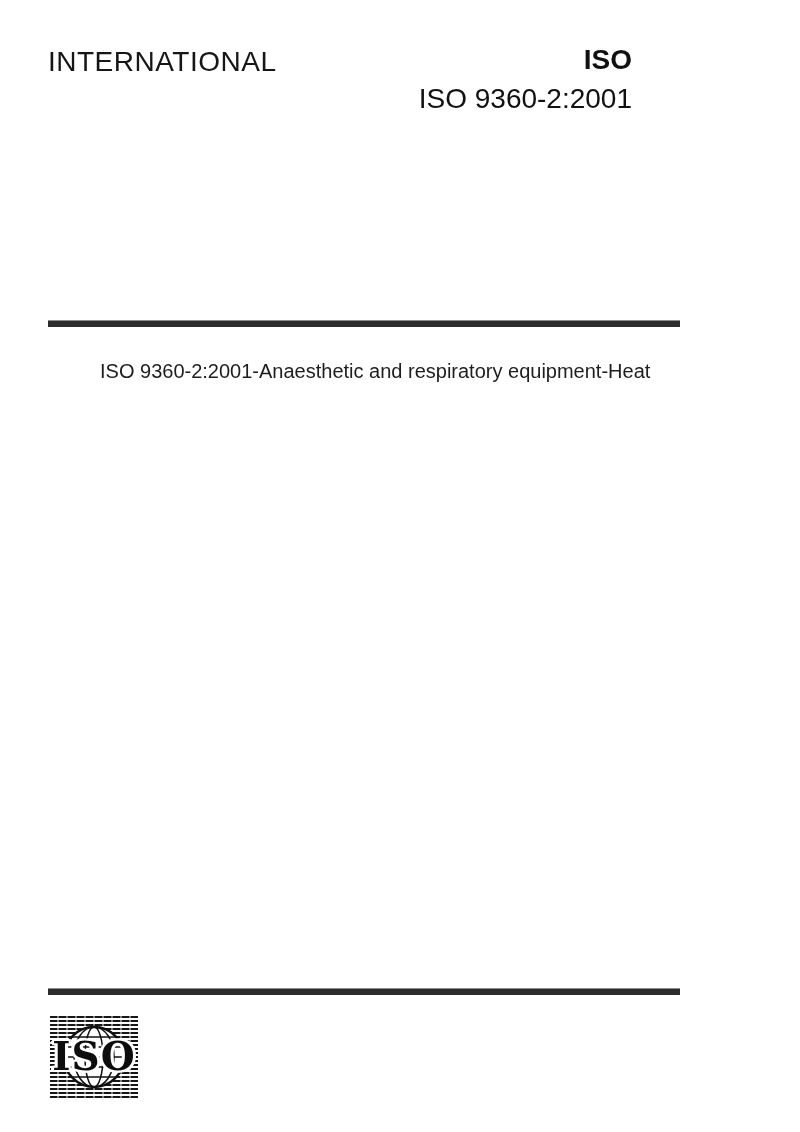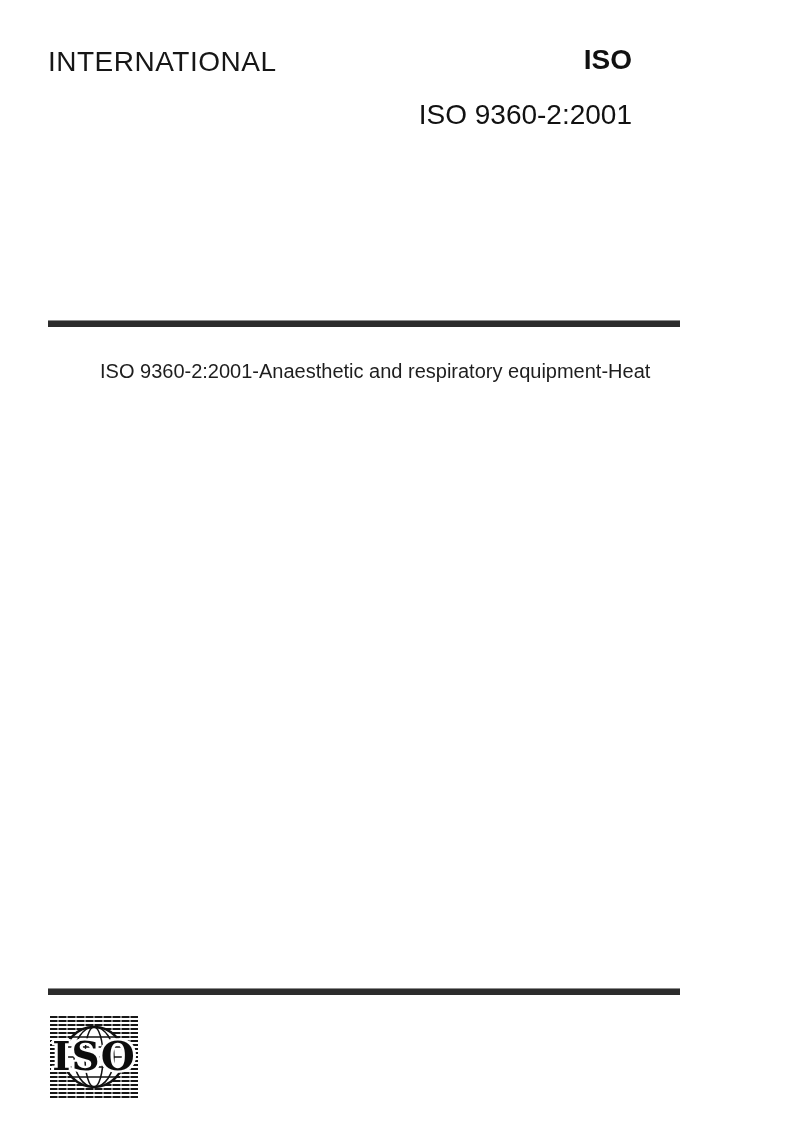--- a/index.html
+++ b/index.html
@@ -33,21 +33,21 @@
     top: 45px;
     text-align: right;
     color: #111111;
   }
   .masthead-right .org {
     font-size: 28px;
     line-height: 30px;
     font-weight: bold;
   }
   .masthead-right .ref {
-    margin-top: 25px;
+    margin-top: 9px;
     font-size: 28px;
     line-height: 30px;
     font-weight: normal;
   }
 
   
   .rule {
     position: absolute;
     left: 48px;
     width: 704px;

